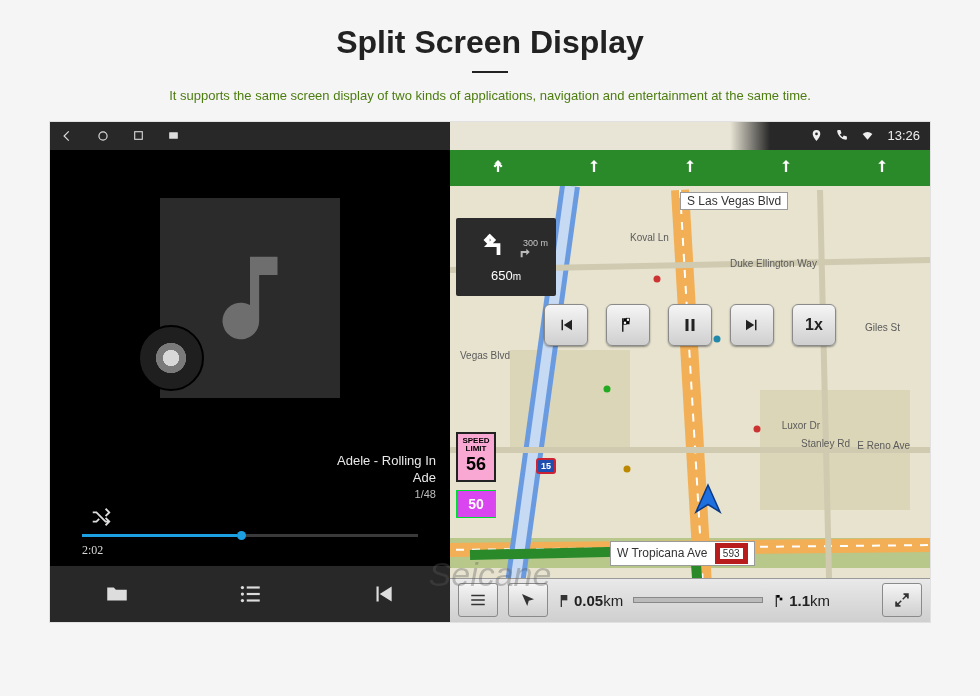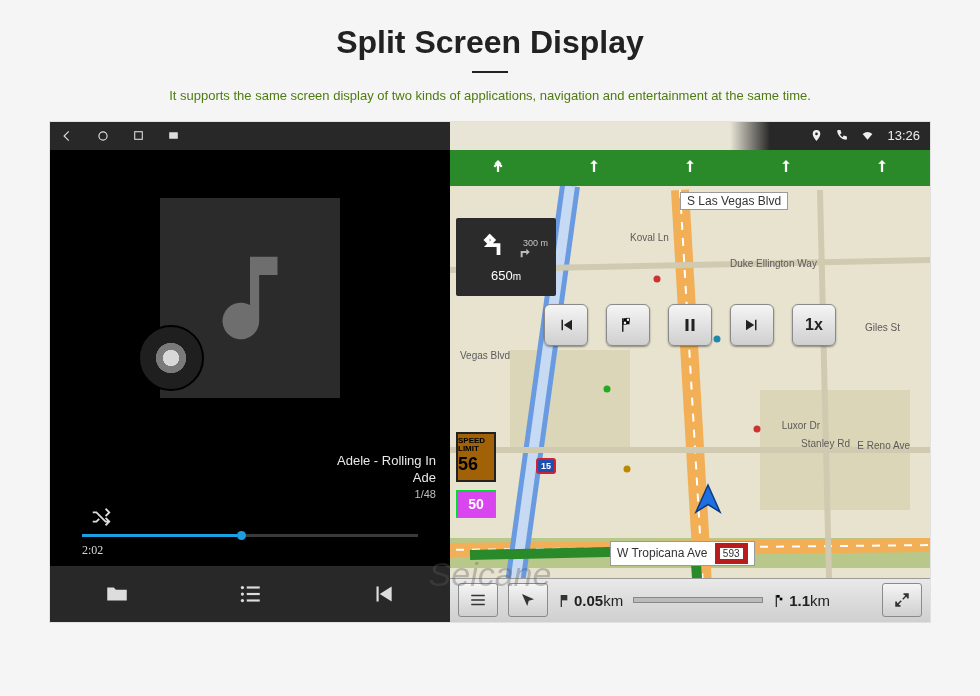--- a/index.html
+++ b/index.html
@@ -35,21 +35,21 @@
   .arr-strip { position:absolute; top:28px; left:0; right:0; height:36px; background:#2a8a2a; display:flex; justify-content:space-around; align-items:center; z-index:20; }
   .arr-strip .arrow svg{ width:18px; height:18px; fill:#fff; }
   .road-label { position:absolute; z-index:25; background:#fff; border:1px solid #9a9a9a; font-size:12px; padding:1px 6px; color:#333; }
   .road-label.top { top:70px; left:230px; }
   .turn-panel { position:absolute; top:96px; left:6px; width:100px; height:78px; background:#2b2b2b; color:#fff; display:flex; flex-direction:column; align-items:center; justify-content:center; z-index:25; border-radius:2px;}
   .turn-panel .icons { display:flex; gap:4px; align-items:flex-end;}
   .turn-panel .big svg{ width:30px; height:30px; fill:#fff;}
   .turn-panel .small svg{ width:16px; height:16px; fill:#bbb;}
   .turn-panel .dist { font-size:13px; margin-top:4px; }
   .turn-panel .sub { position:absolute; top:20px; right:8px; font-size:9px; color:#c6c6c6; }
-  .speed-sign { position:absolute; left:6px; top:310px; width:40px; height:50px; background:#a16207; border:2px solid #222; font-size:8px; font-weight:700; padding-top:3px; line-height:1; z-index:25;}
+  .speed-sign { position:absolute; left:6px; top:310px; width:40px; height:50px; background:#f9a8d4; border:2px solid #222; text-align:center; font-size:8px; font-weight:700; padding-top:3px; line-height:1; z-index:25;}
   .speed-sign .num{ font-size:18px; display:block; margin-top:2px;}
   .dist-sign { position:absolute; left:6px; top:368px; width:40px; height:28px; background:#d946ef; color:#fff; border:1px solid #0d3; text-align:center; font-size:14px; font-weight:700; line-height:26px; z-index:25;}
   .map-canvas { position:absolute; inset:0; top:28px; }
   .nav-ctrl { position:absolute; top:182px; left:0; right:0; display:flex; justify-content:center; gap:18px; z-index:26; }
   .nav-btn { width:44px; height:42px; background:linear-gradient(#f5f5f5,#cfcfcf); border:1px solid #8a8a8a; border-radius:6px; display:flex; align-items:center; justify-content:center; box-shadow:0 1px 2px rgba(0,0,0,.4); font-size:16px; font-weight:700; color:#222;}
   .nav-btn svg{ width:18px; height:18px; fill:#222;}
   .here-arrow { position:absolute; left:240px; top:360px; z-index:24; }
   .here-arrow svg{ width:36px; height:36px; }
   .road-label.bottom { bottom:56px; left:160px; }
   .road-label.bottom .badge{ display:inline-block; border:5px solid #b91c1c; padding:0 3px; margin-left:4px; font-size:10px;}

